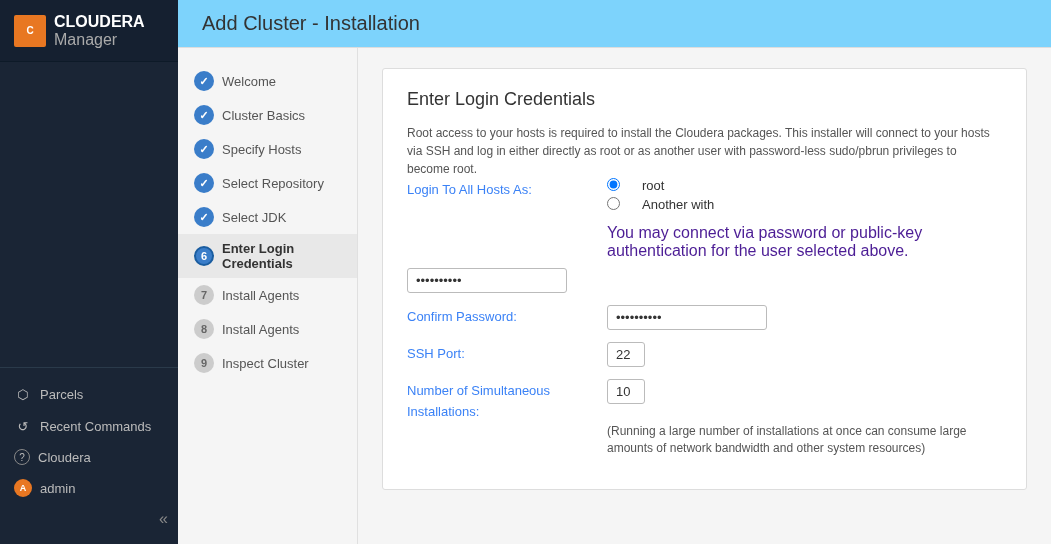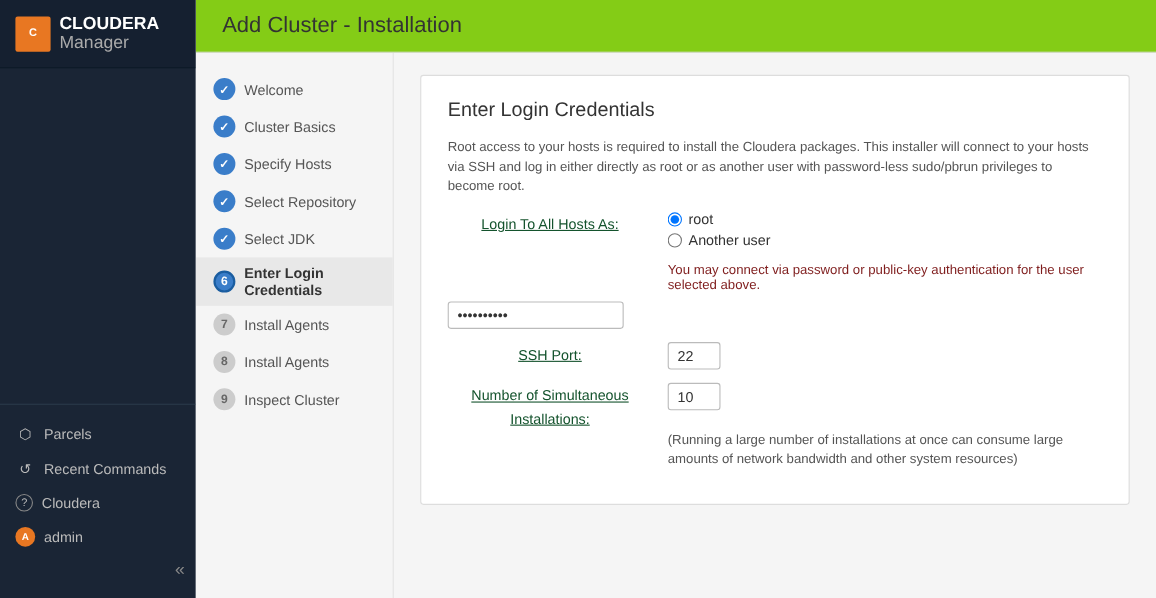--- a/index.html
+++ b/index.html
@@ -54,21 +54,21 @@
     
     #main {
       flex: 1;
       background: #f5f5f5;
       display: flex;
       flex-direction: column;
       height: 544px;
       overflow: hidden;
     }
     #main-header {
-      background: #84cc16;
+      background: #7dd3fc;
       padding: 12px 24px;
       border-bottom: 1px solid #ddd;
       font-size: 20px;
       font-weight: normal;
       color: #333;
     }
 
     #main-body {
       display: flex;
       flex: 1;
@@ -108,44 +108,44 @@
     .content-card {
       background: #fff;
       border: 1px solid #ddd;
       border-radius: 3px;
       padding: 20px 24px;
     }
     .card-title {
       font-size: 18px; font-weight: normal; color: #333; margin-bottom: 14px;
     }
     .info-text {
-      font-size: 12px; color: #555; margin-bottom: 14px; line-height: 1.5;
+      font-size: 12px; color: #555; line-height: 1.5;
     }
 
     .form-row {
       display: flex; align-items: flex-start; margin-bottom: 12px;
     }
     .form-label {
-      width: 200px; min-width: 200px; text-align: center; padding-right: 14px;
-      font-size: 13px; color: #14532d; padding-top: 2px; line-height: 1.6; text-decoration: underline;
+      width: 200px; min-width: 200px; text-align: left; padding-right: 14px;
+      font-size: 13px; color: #3b82f6; padding-top: 2px; line-height: 1.6;
     }
     .form-control { display: flex; flex-direction: column; gap: 4px; }
-    .radio-option { display: flex; align-items: center; gap: 6px; font-size: 13px; color: #333; }
+    .radio-option { display: flex; align-items: flex-start; gap: 22px; font-size: 13px; color: #333; }
     .radio-option input[type="radio"] { cursor: pointer; }
 
     .auth-note {
-      font-size: 12px; color: #7f1d1d; margin-bottom: 10px; margin-left: 0;
+      font-size: 16px; color: #4c1d95; margin-bottom: 10px; margin-left: 0;
     }
 
     input[type="password"], input[type="text"], input[type="number"] {
       border: 1px solid #bbb; border-radius: 3px; padding: 4px 8px;
       font-size: 13px; color: #333;
     }
     input[type="password"] { width: 160px; }
-    input[type="text"] { width: 48px; }
+    input[type="text"] { width: 38px; }
 
     .small-note { font-size: 12px; color: #555; margin-top: 15px; max-width: 400px; line-height: 1.4; }
   </style>
 </head>
 <body>
 
 <div id="sidebar">
   <div id="sidebar-header">
     <div class="cloudera-logo-box">C</div>
     <div>
@@ -229,34 +229,40 @@
 
         <div class="form-row">
           <div class="form-label">Login To All Hosts As:</div>
           <div class="form-control">
             <label class="radio-option">
               <input type="radio" name="login_host" value="root" checked="" style="">
               <span>root</span>
             </label>
             <label class="radio-option">
               <input type="radio" name="login_host" value="another" style="">
-              <span>Another user</span>
+              <span>Another with</span>
             </label>
           </div>
         </div>
 
         <div class="auth-note" style="margin-left: 200px; margin-bottom: 8px;">You may connect via password or public-key authentication for the user selected above.</div>
 
 
         <div class="form-row">
           <div class="form-control">
             <input type="password" value="••••••••••" style="">
           </div>
         </div>
 
+        <div class="form-row">
+          <div class="form-label">Confirm Password:</div>
+          <div class="form-control">
+            <input type="password" value="••••••••••" style="">
+          </div>
+        </div>
 
         <div class="form-row">
           <div class="form-label">SSH Port:</div>
           <div class="form-control">
             <input type="text" value="22" style="">
           </div>
         </div>
 
         <div class="form-row">
           <div class="form-label">Number of Simultaneous Installations:</div>

